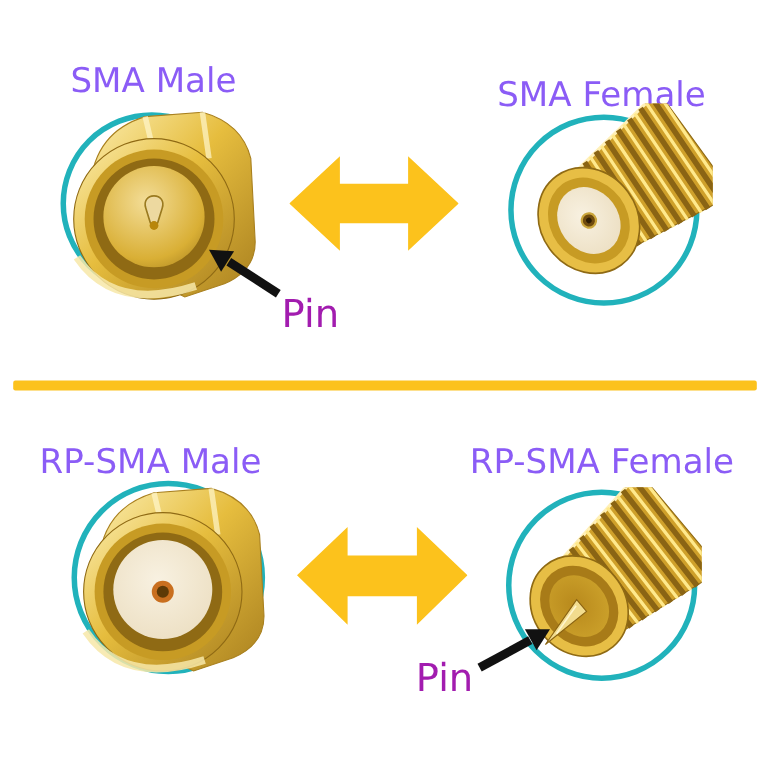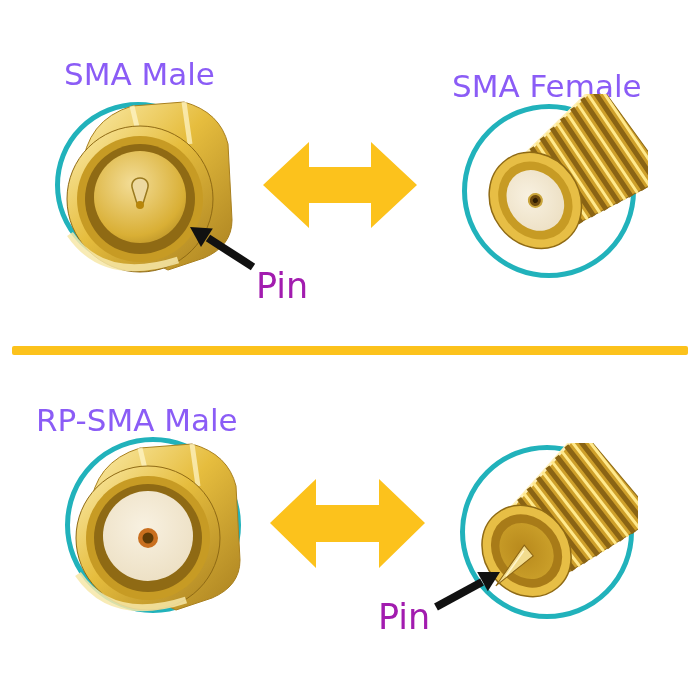--- a/index.html
+++ b/index.html
@@ -83,20 +83,21 @@
 
   <svg class="abs" style="left:178px;top:215px;" width="90" height="65" viewBox="0 0 90 65">
     <line x1="75" y1="52" x2="30" y2="23" stroke="#111111" stroke-width="8"></line>
     <polygon points="12,12 23,32 34.8,13.4" fill="#111111"></polygon>
   </svg>
   <div class="pin-label" style="left:256px;top:268px;">Pin</div>
 
   <div class="abs" style="left:12px;top:346px;width:676px;height:9px;background:#FCC21C;border-radius:2px;"></div>
 
   <div class="label" style="left:36px;top:403px;text-align:right;">RP-SMA Male</div>
+  <div class="label" style="left:427px;top:403px;">RP-SMA Female</div>
 
   <div class="circle" style="left:65px;top:437px;width:176px;height:176px;"></div>
   <div class="circle" style="left:460px;top:445px;width:174px;height:174px;"></div>
 
   <svg class="abs" style="left:62px;top:440px;" width="190" height="190" viewBox="0 0 190 190">
     <defs>
       <linearGradient id="m2body" x1="0" y1="0" x2="1" y2="1">
         <stop offset="0" stop-color="#FBEDAE"></stop>
           <stop offset="0.45" stop-color="#E6BD3E"></stop>
           <stop offset="1" stop-color="#A9801F"></stop>

